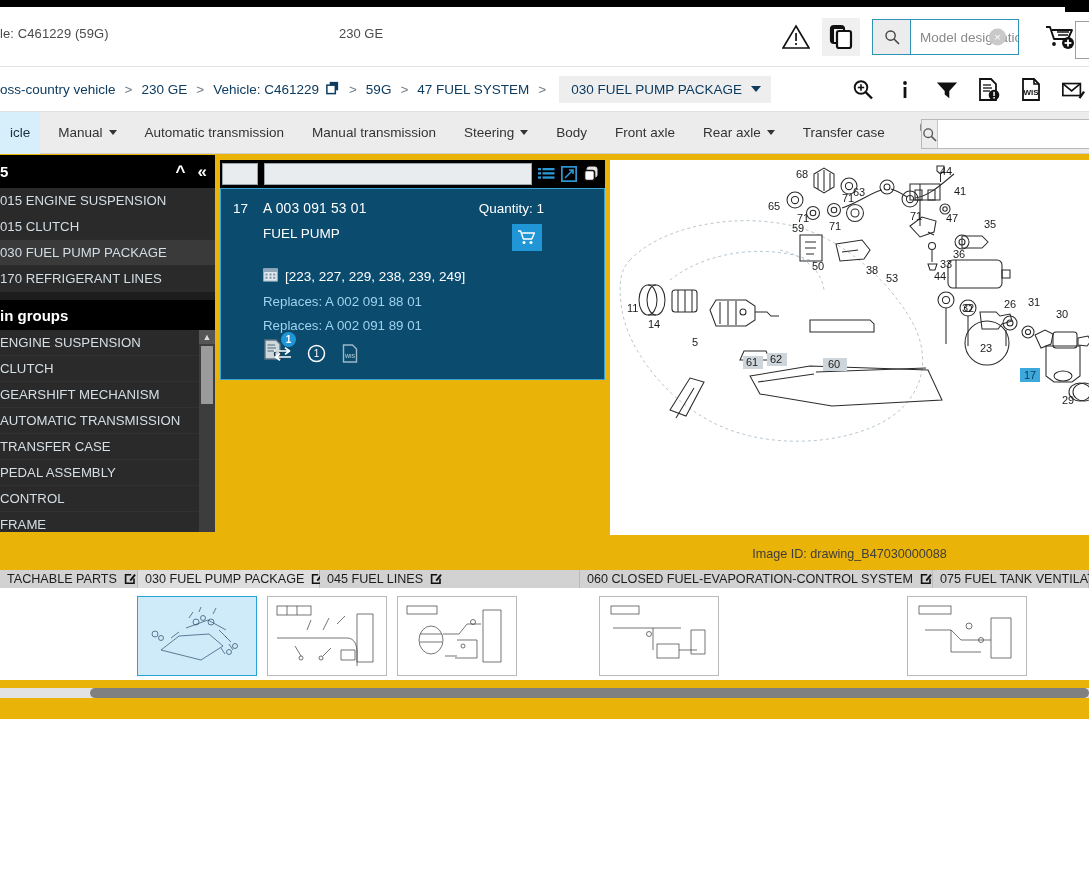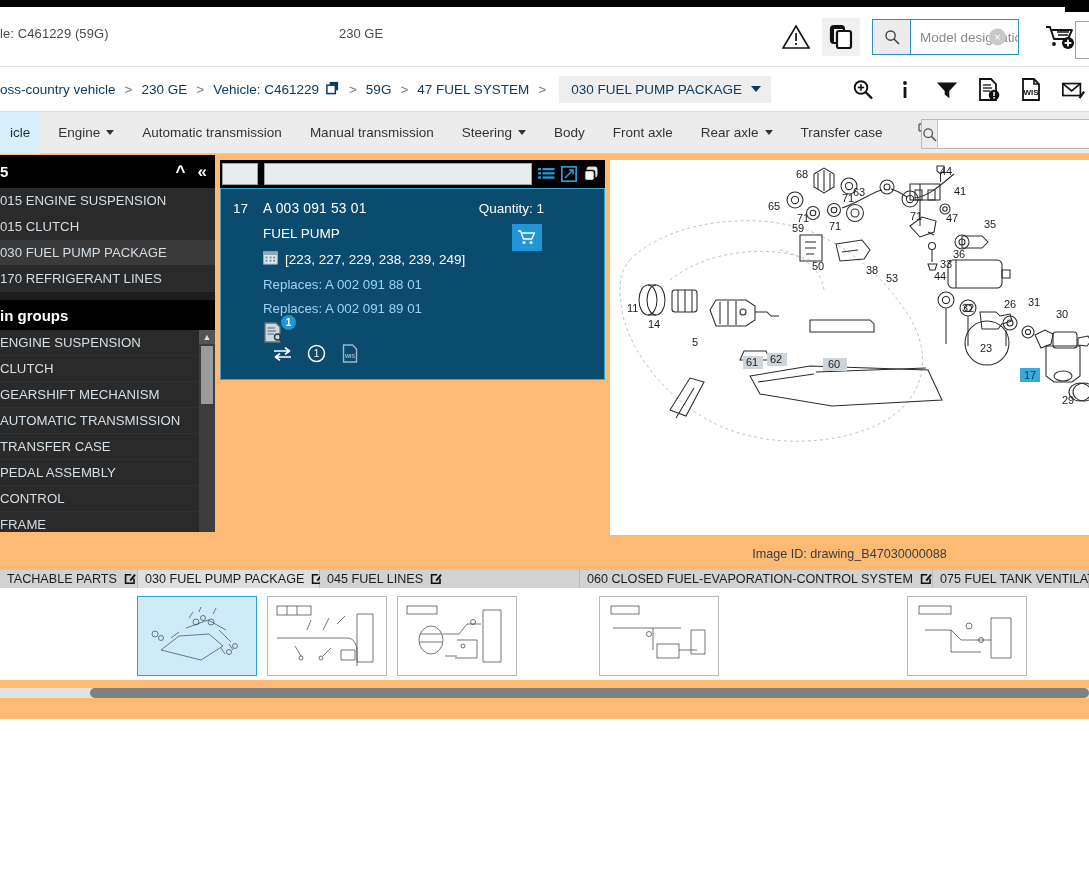--- a/index.html
+++ b/index.html
@@ -4,21 +4,21 @@
 <title>EPC Parts Catalog</title>
 <style>
   * { box-sizing: border-box; }
   html, body {
     margin: 0; padding: 0;
     width: 1089px; height: 875px;
     background: #ffffff;
     font-family: "Liberation Sans", sans-serif;
     overflow: hidden;
   }
-  #app { position: relative; width: 1089px; height: 719px; background:#fdba74; }
+  #app { position: relative; width: 1089px; height: 719px; background:#eab308; }
 
   
   .top-strip { position:absolute; left:0; top:0; width:1089px; height:7px; background:#000; }
   .corner-black { position:absolute; right:0; top:0; width:24px; height:12px; background:#000; }
 
   
   .header {
     position:absolute; left:0; top:7px; width:1089px; height:60px;
     background:#ffffff; border-bottom:1px solid #e3e3e3;
   }
@@ -135,21 +135,21 @@
   .dt-ic { width:17px; height:17px; display:flex; align-items:center; justify-content:center; cursor:pointer;}
 
   .partcard {
     height:192px; background:#0b4b6e; border:1px solid #3aa3d6; color:#ffffff;
     position:relative; padding:10px 12px;
   }
   .pc-idx { position:absolute; left:12px; top:12px; font-size:13.5px; color:#fff; }
   .pc-body { position:absolute; left:42px; top:12px; }
   .pc-num { font-size:13.8px; color:#ffffff; letter-spacing:.2px; }
   .pc-name { font-size:13.5px; margin-top:10px; color:#ffffff; }
-  .pc-codes { font-size:13.5px; margin-top:9px; color:#ffffff; display:flex; align-items:center; gap:7px;}
+  .pc-codes { font-size:13.5px; margin-top:26px; color:#ffffff; display:flex; align-items:center; gap:7px;}
   .pc-rep { font-size:13.3px; margin-top:9px; color:#9fd2ef; cursor:pointer;}
   .pc-doc { margin-top:6px; position:relative; width:26px; height:22px; cursor:pointer;}
   .pc-badge {
     position:absolute; right:-7px; top:-7px; width:15px; height:15px; border-radius:50%;
     background:#2196d6; color:#fff; font-size:10px; line-height:15px; text-align:center; font-weight:bold;
   }
   .pc-actions { position:absolute; left:52px; bottom:16px; display:flex; align-items:center; gap:15px;}
   .pc-act { width:19px; height:19px; display:flex; align-items:center; justify-content:center; cursor:pointer;}
   .pc-qty { position:absolute; right:60px; top:12px; font-size:13.5px; color:#ffffff; }
   .pc-cart {
@@ -308,21 +308,21 @@
         </svg>
       </div>
     </div>
   </div>
 
   <div class="tabbar">
     <div class="tab active">
       <span>icle</span>
     </div>
     <div class="tab">
-      <span>Engine</span>
+      <span>Manual</span>
       <span class="tcaret"></span>
     </div>
     <div class="tab">
       <span>Automatic transmission</span>
     </div>
     <div class="tab">
       <span>Manual transmission</span>
     </div>
     <div class="tab">
       <span>Steering</span>

